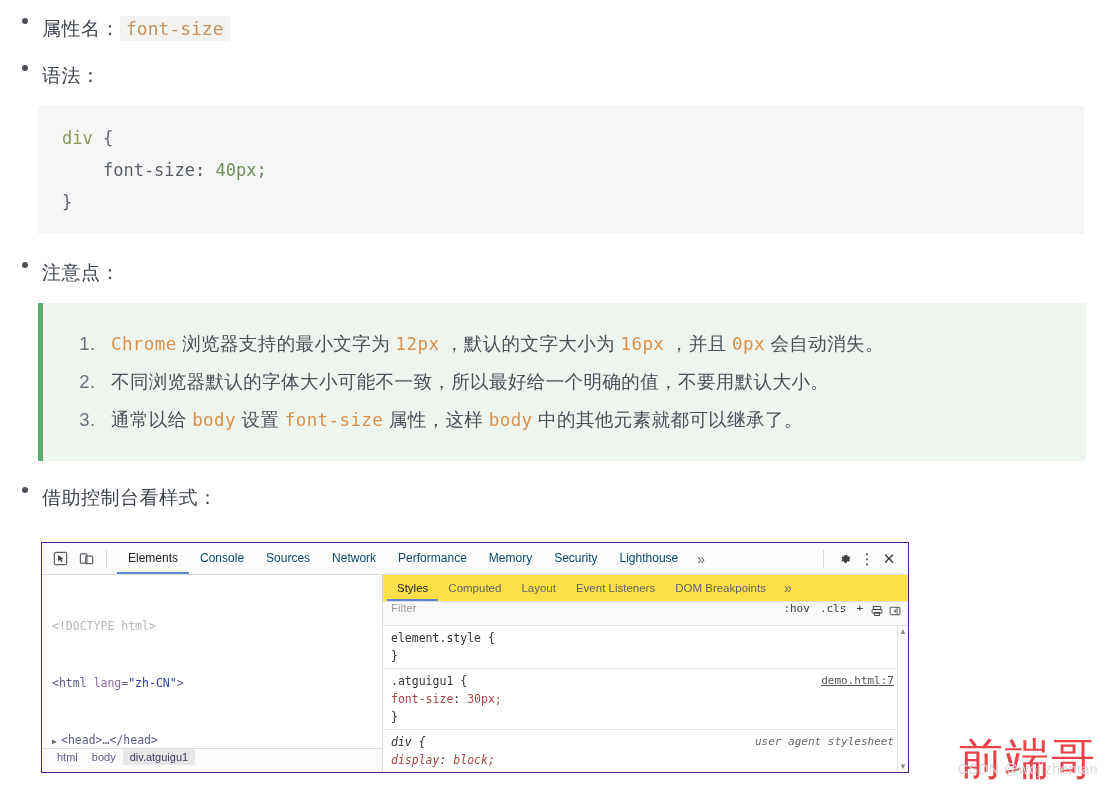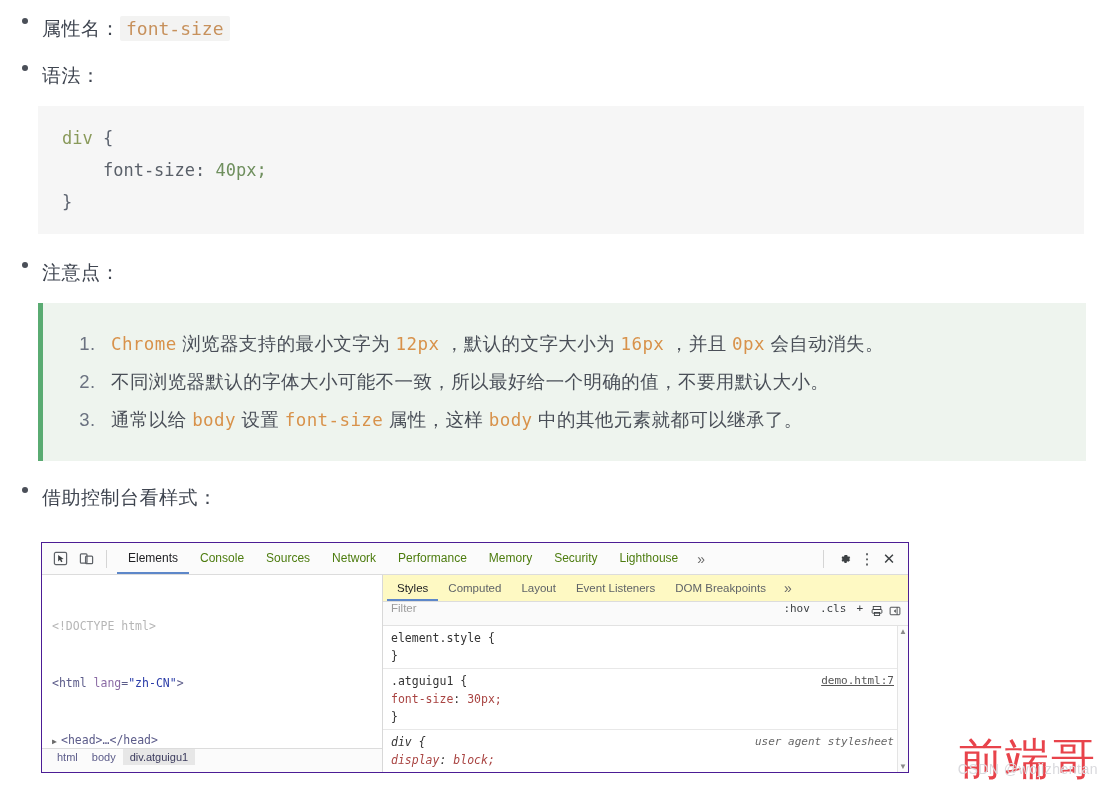--- a/index.html
+++ b/index.html
@@ -123,21 +123,21 @@
   }
   .dt-sep {
     width: 1px; height: 18px;
     background: #d5d5d5;
     margin: 0 10px 0 6px;
   }
   .dt-tab {
     padding: 0 11px;
     height: 31px;
     line-height: 31px;
-    color: #4d7c0f;
+    color: #0c4a6e;
     font-size: 12px;
     white-space: nowrap;
   }
   .dt-tab.active {
     color: #202124;
     border-bottom: 2px solid #5d87c9;
   }
   .dt-more {
     padding: 0 8px;
     font-size: 14px;
@@ -224,21 +224,21 @@
     display: flex;
     flex-direction: column;
     min-width: 0;
     position: relative;
   }
   .styles-tabs {
     height: 27px;
     display: flex;
     align-items: center;
     border-bottom: 1px solid #dcdcdc;
-    background: #fef9c3;
+    background: #fde047;
     padding-left: 4px;
     flex: none;
   }
   .styles-tab {
     padding: 0 10px;
     height: 26px;
     line-height: 26px;
     font-size: 11.5px;
     color: #5f6368;
     white-space: nowrap;

